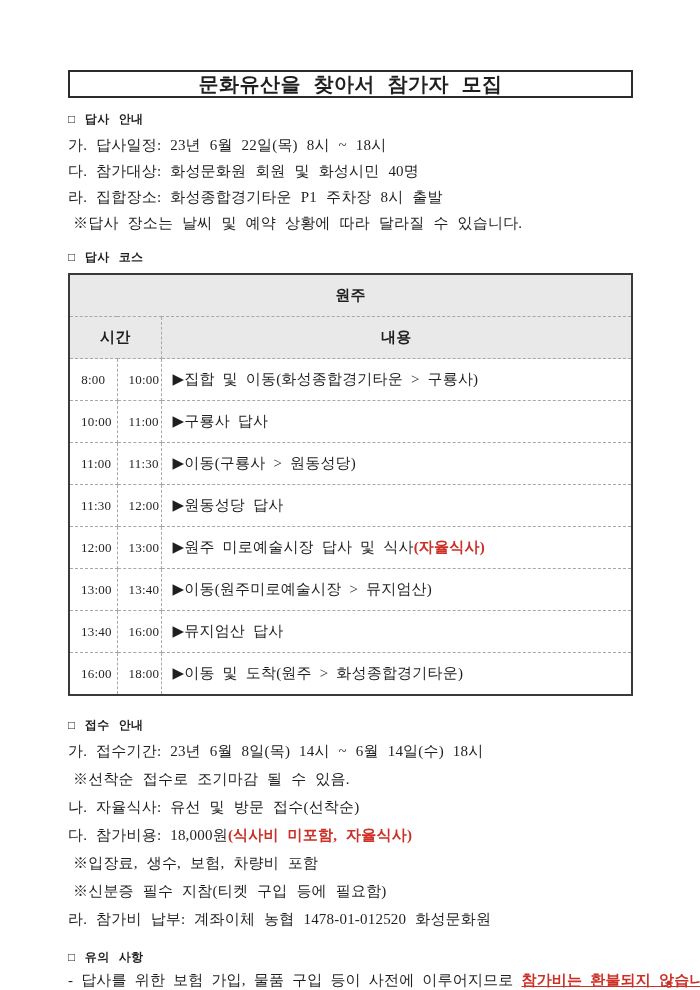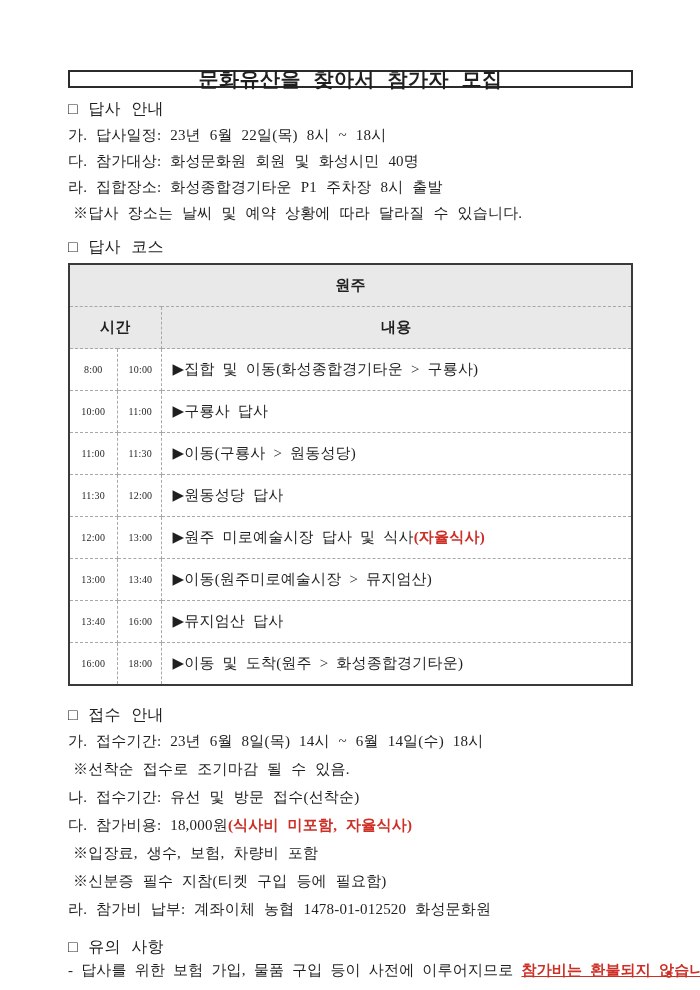--- a/index.html
+++ b/index.html
@@ -9,28 +9,28 @@
     width: 700px; height: 990px;
     margin: 0 auto;
     background: #ffffff;
     color: #1f1f1f;
     font-family: "Liberation Serif", "DejaVu Serif", serif;
     padding: 70px 67px 0 68px;
     overflow: hidden;
   }
   .title-box {
     border: 2px solid #2b2b2b;
-    height: 18px;
+    height: 28px;
     display: flex; align-items: center; justify-content: center;
     font-weight: bold; font-size: 20px;
     letter-spacing: 0.5px; word-spacing: 7px;
     margin-bottom: 12px;
   }
   .sec-heading {
-    font-weight: normal; font-size: 16px; line-height: 18px;
+    font-weight: bold; font-size: 12px; line-height: 18px;
     word-spacing: 6px; letter-spacing: 0.3px;
     margin-bottom: 9px;
   }
   .line {
     font-size: 15px; line-height: 16px;
     margin-bottom: 10px;
     word-spacing: 5px; letter-spacing: 0.2px;
     white-space: nowrap;
   }
   .indent { padding-left: 5px; margin-top: 10px; }
@@ -53,21 +53,21 @@
   table.course thead th {
     background: #e9e9e9;
     font-weight: bold;
     text-align: center;
   }
   .th-region { height: 21px; }
   .th-cols th { height: 22px; }
   col.c-start { width: 48px; }
   col.c-end { width: 44px; }
   tbody td { height: 23px; }
-  td.t-time { text-align: center; font-size: 10px; }
+  td.t-time { text-align: center; font-size: 13px; }
   td.t-content { padding-left: 8px; word-spacing: 4px; white-space: nowrap; }
   .red { color: #cc2f26; font-weight: bold; }
   .red-u { color: #cc2f26; font-weight: bold; text-decoration: underline; }
   .note-line {
     font-size: 15px; line-height: 17px;
     margin-bottom: 8px;
     word-spacing: 4px; letter-spacing: 0.2px;
     white-space: nowrap;
     font-weight: bold;
   }
@@ -149,21 +149,21 @@
           <td class="t-content"><span>▶이동 및 도착(원주 &gt; 화성종합경기타운)</span></td>
         </tr>
       </tbody>
     </table>
   </div>
 
   <div class="sec-reg">
     <div class="sec-heading">□ 접수 안내</div>
     <div class="line reg-line"><span>가. 접수기간: 23년 6월 8일(목) 14시 ~ 6월 14일(수) 18시</span></div>
     <div class="line reg-line indent"><span>※선착순 접수로 조기마감 될 수 있음.</span></div>
-    <div class="line reg-line"><span>나. 접수기간: 유선 및 방문 접수(선착순)</span></div>
+    <div class="line reg-line"><span>나. 자율식사: 유선 및 방문 접수(선착순)</span></div>
     <div class="line reg-line"><span>다. 참가비용: 18,000원</span><span class="red">(식사비 미포함, 자율식사)</span></div>
     <div class="line reg-line indent"><span>※입장료, 생수, 보험, 차량비 포함</span></div>
     <div class="line reg-line indent"><span>※신분증 필수 지참(티켓 구입 등에 필요함)</span></div>
     <div class="line reg-line"><span>라. 참가비 납부: 계좌이체 농협 1478-01-012520 화성문화원</span></div>
   </div>
 
   <div class="sec-notes">
     <div class="sec-heading">□ 유의 사항</div>
     <div class="note-line">
       <span class="plain">- 답사를 위한 보험 가입, 물품 구입 등이 사전에 이루어지므로 </span><span class="red-u">참가비는 환불되지 않습니다.</span>

